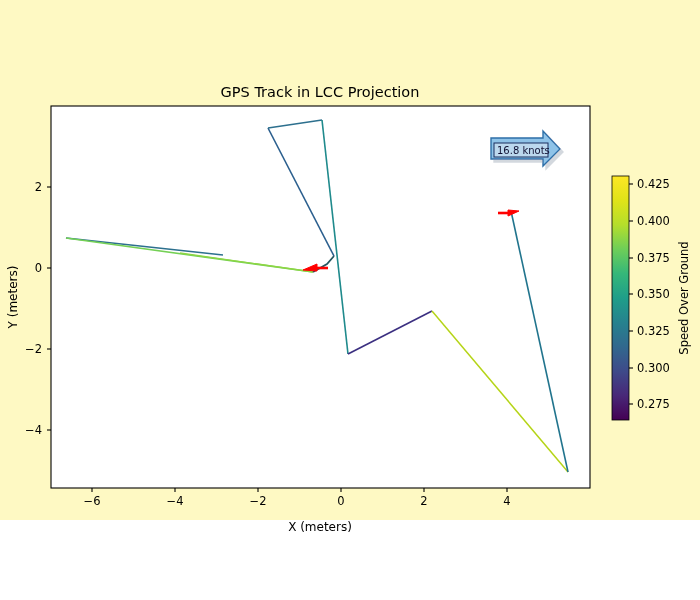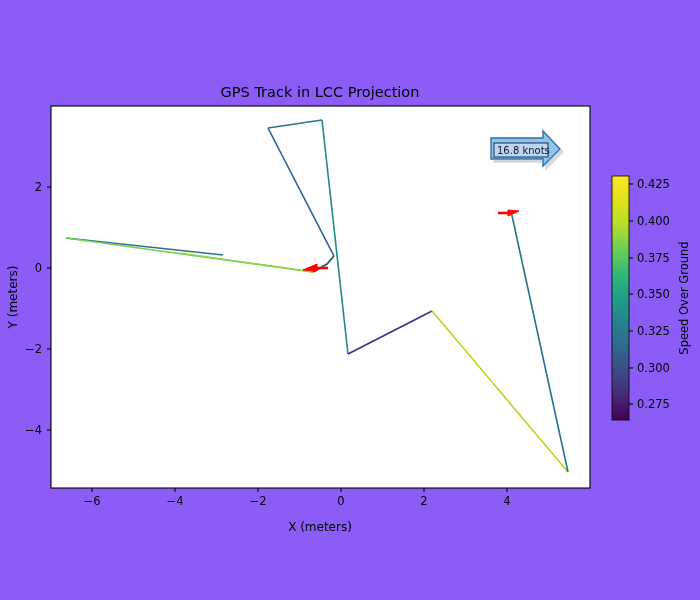--- a/index.html
+++ b/index.html
@@ -9,22 +9,22 @@
   }
   body {
     width: 700px;
     height: 600px;
     font-family: "DejaVu Sans", sans-serif;
     overflow: hidden;
   }
   #figure {
     position: relative;
     width: 700px;
-    height: 600px;
-    background: #8b5cf6;
+    height: 520px;
+    background: #fef9c3;
   }
   #chart-svg {
     position: absolute;
     top: 0;
     left: 0;
     width: 700px;
     height: 600px;
   }
   .mpl-text {
     font-family: "DejaVu Sans", sans-serif;

